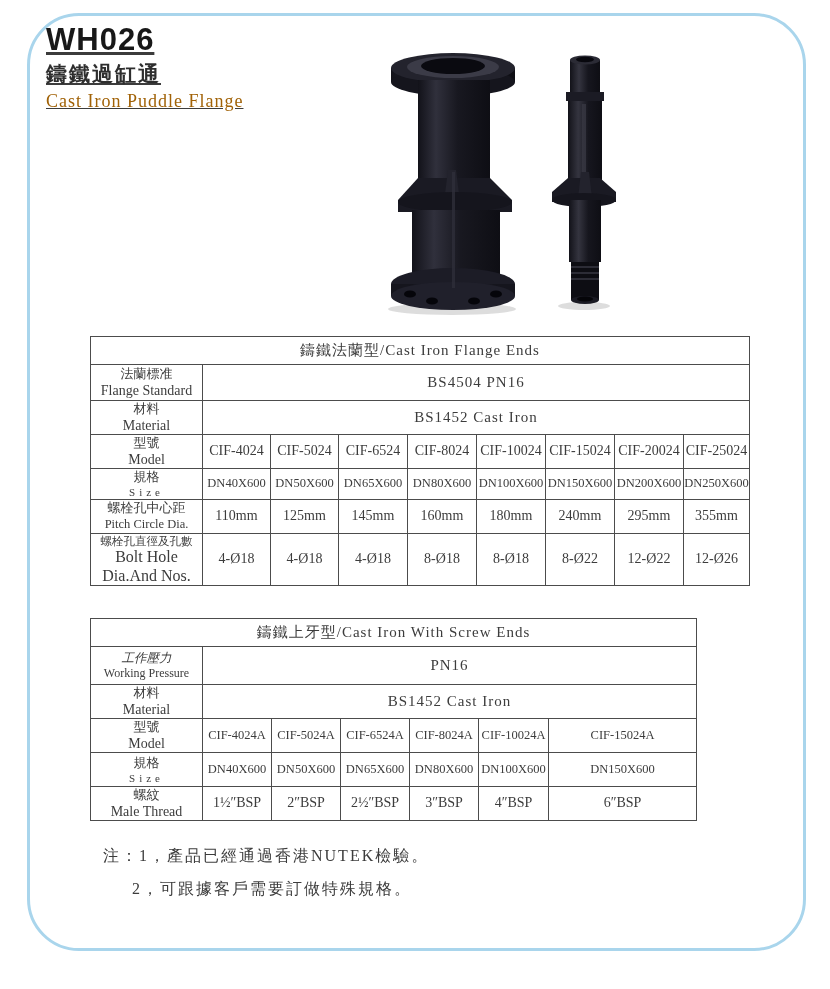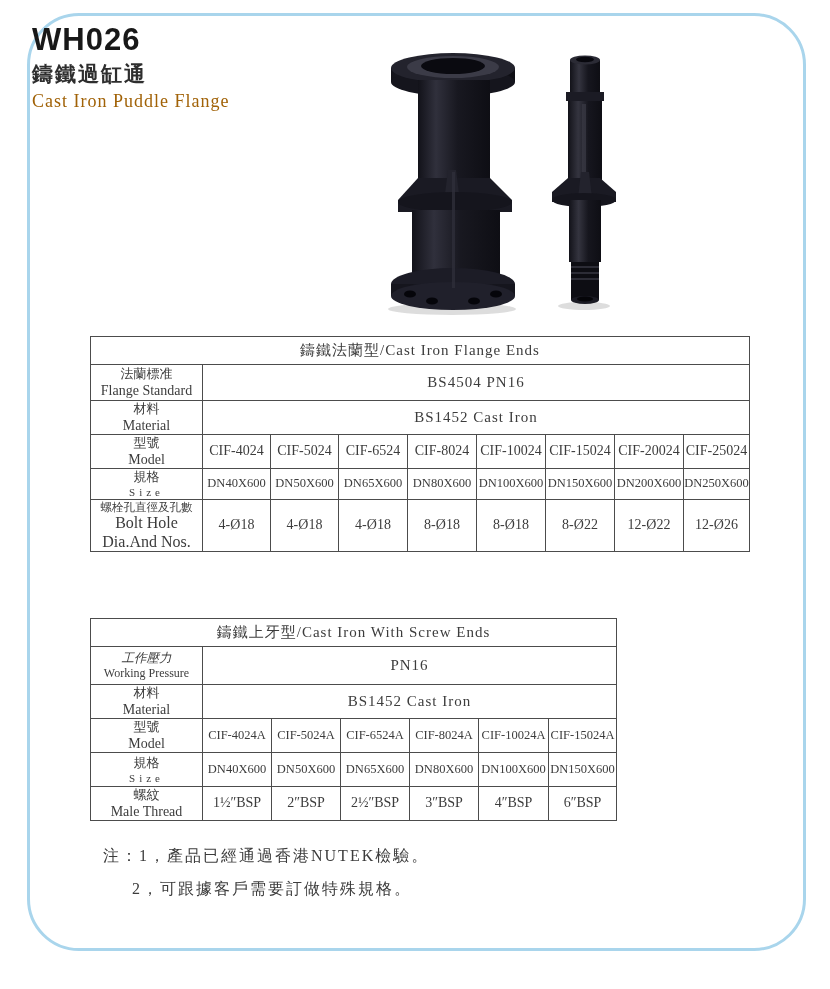--- a/index.html
+++ b/index.html
@@ -5,21 +5,21 @@
   html,body{margin:0;padding:0;}
   body{
     width:830px;height:989px;position:relative;background:#ffffff;
     font-family:"Liberation Serif", serif;color:#3c3c3c;overflow:hidden;
   }
   .sheet{
     position:absolute;left:27px;top:13px;width:773px;height:932px;
     border:3px solid #a9d5ec;border-radius:52px;
   }
   
-  .hdr{position:absolute;left:32px;top:24px;}
+  .hdr{position:absolute;left:46px;top:24px;text-decoration:underline;}
   .code{
     font-family:"Liberation Sans", sans-serif;font-weight:bold;
     font-size:31px;color:#181818;letter-spacing:1px;line-height:1.05;
   }
   .tzh{font-size:21px;font-weight:bold;color:#2e2e2e;margin-top:3px;letter-spacing:2px;}
   .ten{font-size:18px;color:#a16207;margin-top:3px;letter-spacing:1px;}
   .tsub{font-size:16px;color:#3a3a3a;margin-top:3px;letter-spacing:1px;}
   
   .photos{position:absolute;left:380px;top:50px;width:260px;height:268px;}
   .photo-a{position:absolute;left:8px;top:2px;}
@@ -27,21 +27,21 @@
   
   table.t{
     border-collapse:collapse;table-layout:fixed;position:absolute;
     font-family:"Liberation Serif", serif;color:#3c3c3c;
   }
   table.t td{
     border:1px solid #4c4c4c;text-align:center;vertical-align:middle;
     padding:0;overflow:hidden;
   }
   .t1{left:90px;top:336px;width:660px;}
-  .t2{left:90px;top:618px;width:527px;}
+  .t2{left:90px;top:618px;width:607px;}
   .ttl{font-size:15px;letter-spacing:1px;}
   .lz{display:block;font-size:13px;line-height:1.3;text-align:center;}
   .le{display:block;font-size:14px;line-height:1.15;}
   .le-wide{letter-spacing:4px;font-size:11px;}
   .small .lz{font-size:11.5px;}
   .small .le{font-size:16px;letter-spacing:0;}
   .wp .lz{font-size:12.5px;font-style:italic;}
   .wp .le{font-size:12px;}
   .val{font-size:14px;}
   .val-sm{font-size:12.5px;}
@@ -185,20 +185,34 @@
     </td>
     <td class="val-sm">DN40X600</td>
     <td class="val-sm">DN50X600</td>
     <td class="val-sm">DN65X600</td>
     <td class="val-sm">DN80X600</td>
     <td class="val-sm">DN100X600</td>
     <td class="val-sm">DN150X600</td>
     <td class="val-sm">DN200X600</td>
     <td class="val-sm">DN250X600</td>
   </tr>
+  <tr style="height:34px">
+    <td>
+      <span class="lz">螺栓孔中心距</span>
+      <span class="le" style="font-size:12.5px">Pitch Circle Dia.</span>
+    </td>
+    <td class="val">110mm</td>
+    <td class="val">125mm</td>
+    <td class="val">145mm</td>
+    <td class="val">160mm</td>
+    <td class="val">180mm</td>
+    <td class="val">240mm</td>
+    <td class="val">295mm</td>
+    <td class="val">355mm</td>
+  </tr>
   <tr style="height:34px" class="small">
     <td>
       <span class="lz">螺栓孔直徑及孔數</span>
       <span class="le">Bolt Hole Dia.And Nos.</span>
     </td>
     <td class="val">4-Ø18</td>
     <td class="val">4-Ø18</td>
     <td class="val">4-Ø18</td>
     <td class="val">8-Ø18</td>
     <td class="val">8-Ø18</td>

